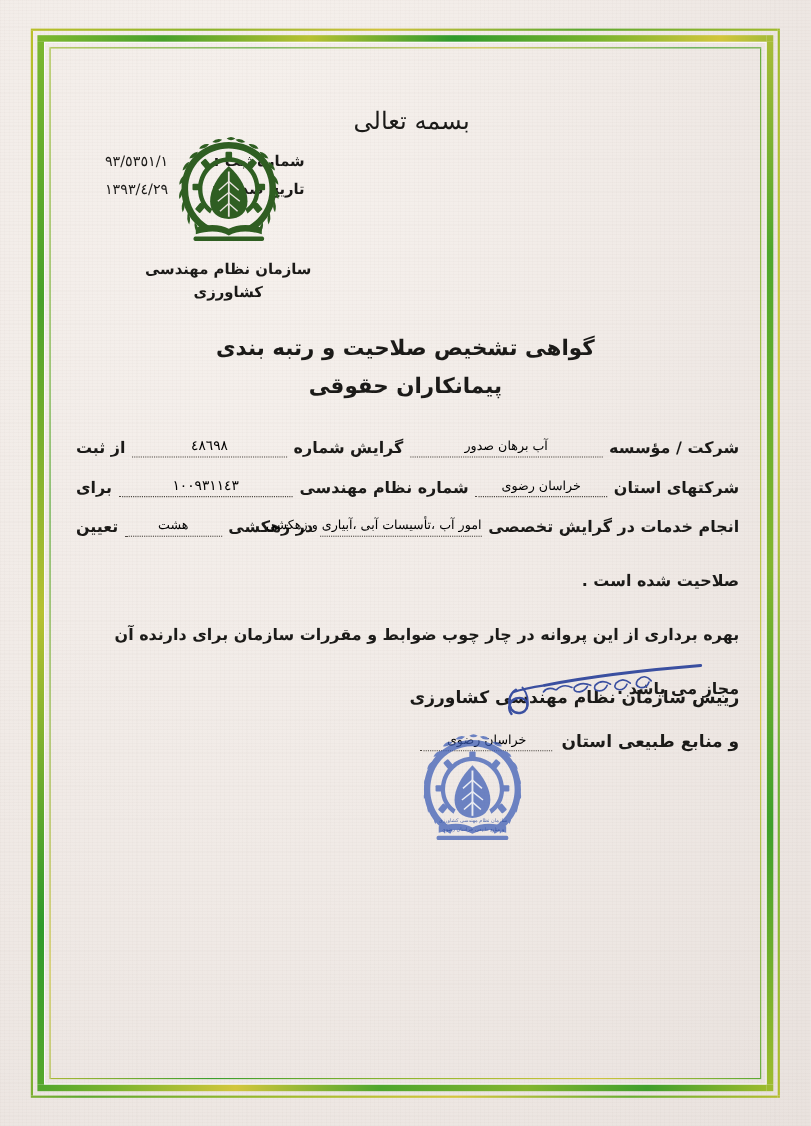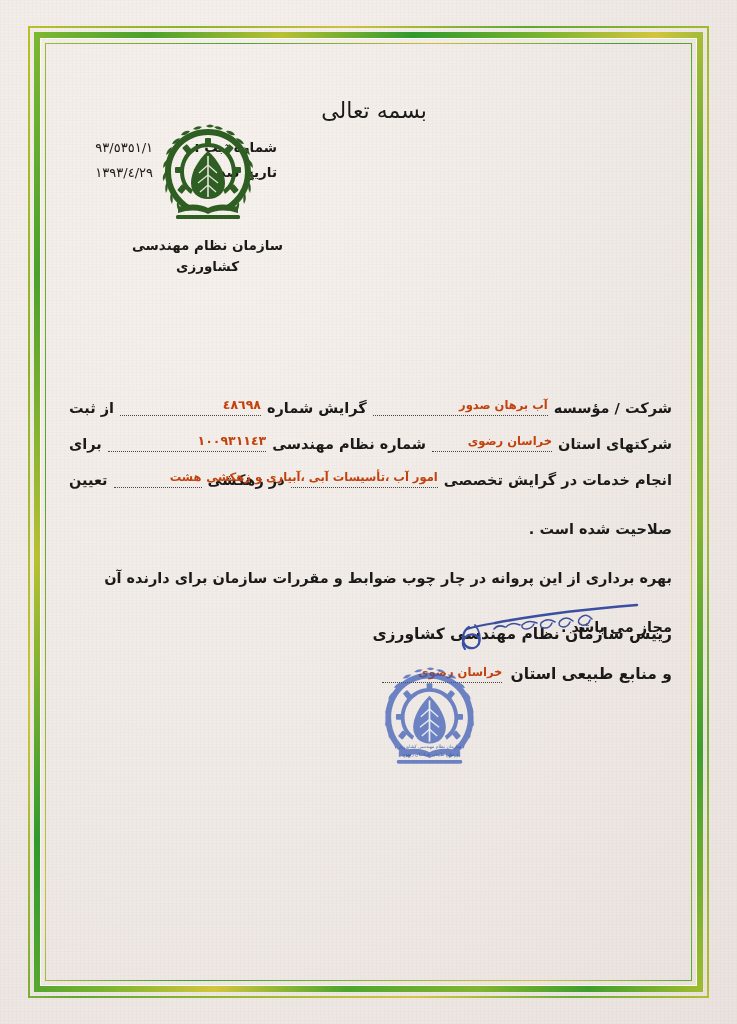--- a/index.html
+++ b/index.html
@@ -81,23 +81,23 @@
   }
   .lbl{flex:none;letter-spacing:-.3px;}
   .fill{
     flex:1 1 auto;position:relative;min-width:30px;margin:0 6px;
     border-bottom:1.4px dotted #4a453f;height:15px;
   }
   .fill.w-sm{flex:0 0 88px;}
   .fill.w-md{flex:0 0 120px;}
   .fill.w-lg{flex:0 0 175px;}
   .hand{
-    position:absolute;bottom:3px;left:0;right:0;text-align:right;
+    position:absolute;bottom:3px;left:0;right:0;text-align:center;
     font-family:"DejaVu Sans","Liberation Sans",sans-serif;
-    font-weight:bold;font-size:11.5px;color:#c2410c;
+    font-weight:normal;font-size:11.5px;color:#000000;
     letter-spacing:.2px;
   }
   .hand.num{font-size:12.5px;letter-spacing:1px;}
   .para{padding:0 10px 0 14px;margin-bottom:20px;letter-spacing:-.2px;margin-top:33px;}
   
   .sign{
     position:absolute;top:570px;right:0;left:0;font-size:15.5px;font-weight:bold;
   }
   .sign-row{display:flex;align-items:flex-end;justify-content:flex-start;padding:0 10px 0 14px;}
   .sign-row.second{margin-top:22px;}
@@ -193,20 +193,24 @@
 
         <path d="M30 84 C42 80 53 81 60 85 C67 81 78 80 90 84 L90 90 C78 86 67 87 60 91 C53 87 42 86 30 90 Z"></path>
         <rect x="28" y="92" width="64" height="4" rx="1.5"></rect>
       </g>
     </svg>
     <div class="org-name">
       <div>سازمان نظام مهندسی کشاورزی</div>
     </div>
   </div>
 
+  <div class="title">
+    <span class="l1">گواهی تشخیص صلاحیت و رتبه بندی</span>
+    <span class="l2">پیمانکاران حقوقی</span>
+  </div>
 
   <div class="body">
 
     <div class="line">
       <span class="lbl">شرکت / مؤسسه</span>
       <span class="fill w-lg">
         <span class="hand">آب برهان صدور</span>
       </span>
       <span class="lbl">گرایش شماره</span>
       <span class="fill">

